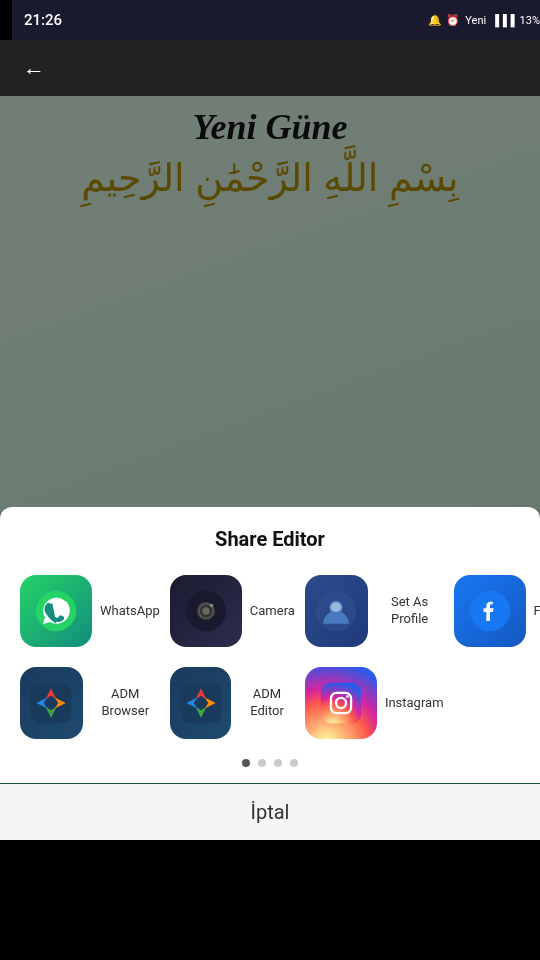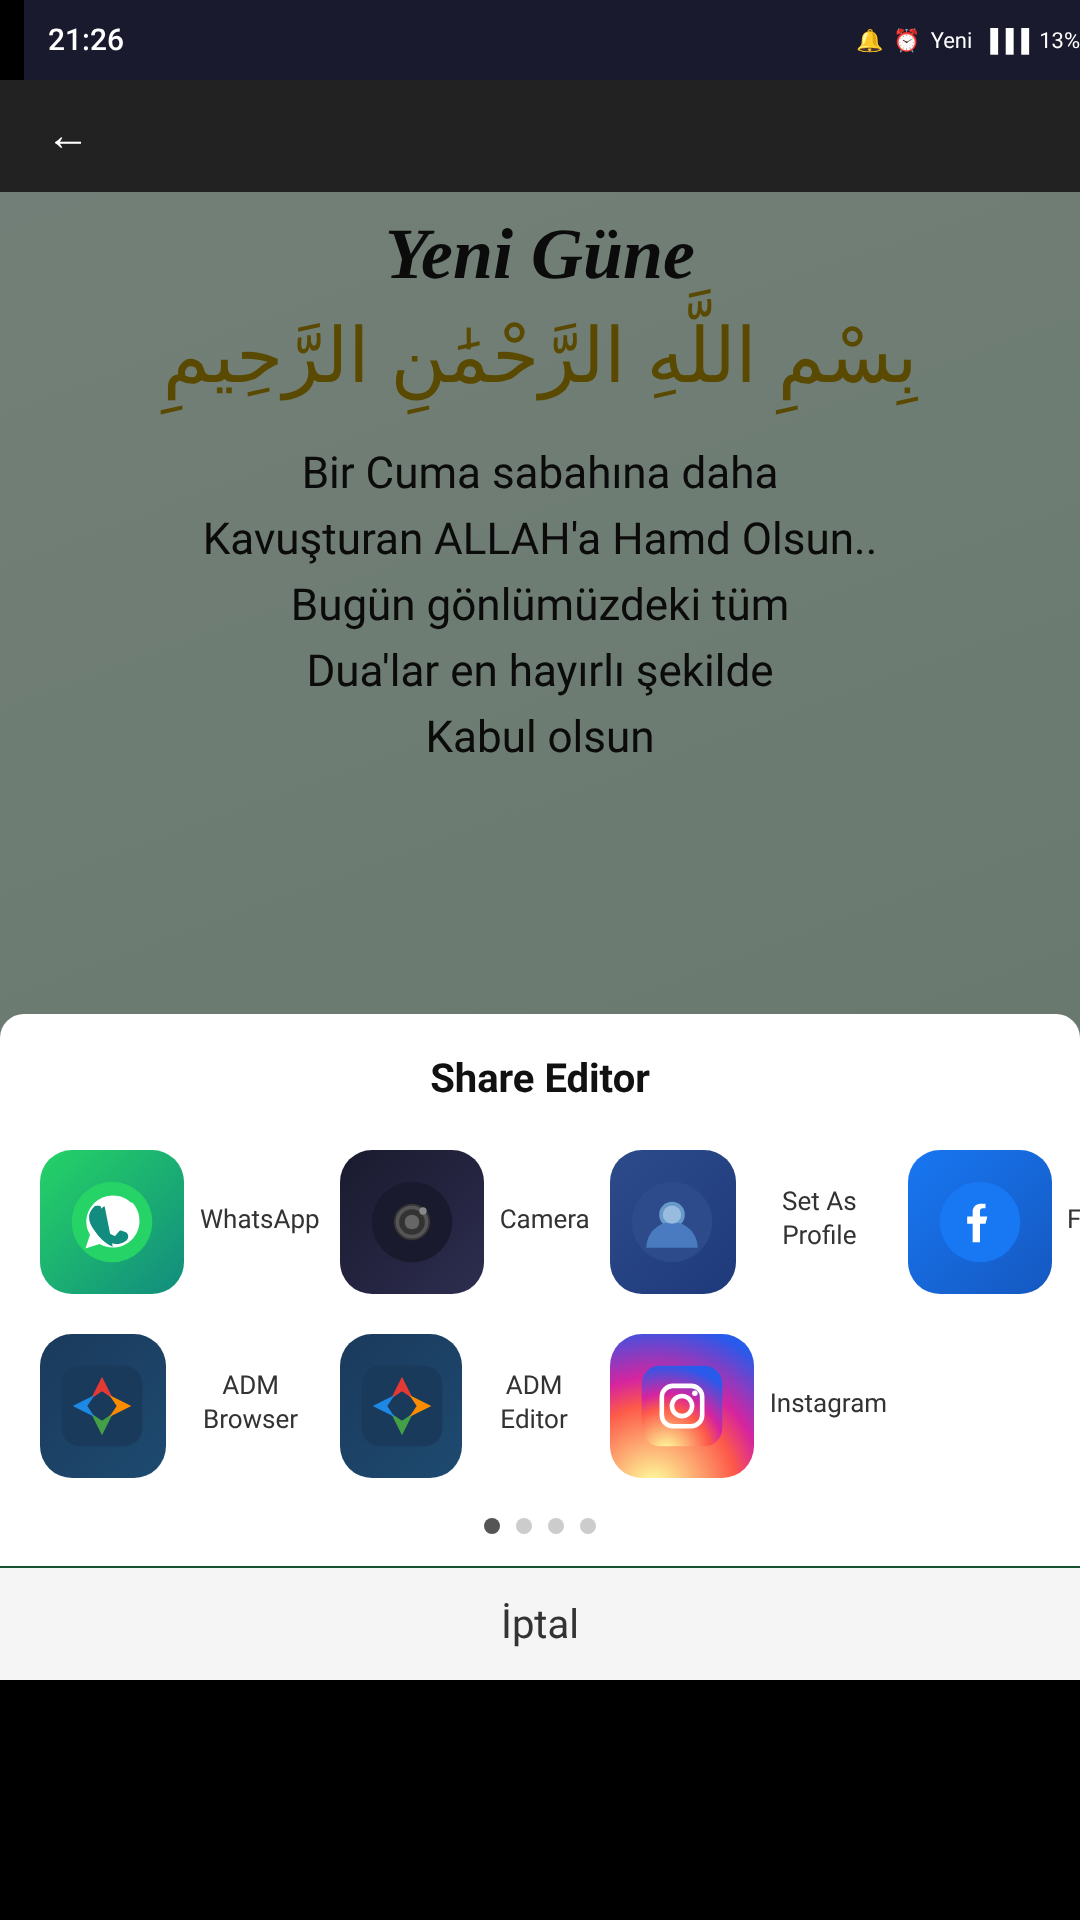--- a/index.html
+++ b/index.html
@@ -83,21 +83,21 @@
       font-style: italic;
       font-size: 36px;
       font-weight: bold;
       color: #111;
       margin-bottom: 8px;
     }
     .arabic-text {
       font-size: 38px;
       color: #8B7000;
       font-family: 'Arial', sans-serif;
-      margin-bottom: 20px;
+      margin-bottom: 2px;
       letter-spacing: 2px;
     }
     .bg-body {
       font-size: 22px;
       color: #111;
       line-height: 1.5;
       text-align: center;
     }
 
     
@@ -251,21 +251,20 @@
 </div>
 
 <div class="top-bar">
   <div class="back-btn">←</div>
 </div>
 
 <div class="bg-area">
   <div class="bg-content">
     <div class="bg-title">Yeni Güne</div>
     <div class="arabic-text">بِسْمِ اللَّهِ الرَّحْمَٰنِ الرَّحِيمِ</div>
-    <div class="bg-body">Bir Cuma sabahına daha<br>Kavuşturan ALLAH'a Hamd Olsun..<br>Bugün gönlümüzdeki tüm<br>Dua'lar en hayırlı şekilde<br>Kabul olsun</div>
   </div>
 
   <div class="overlay"></div>
 
   <div class="share-modal">
     <div class="share-title">Share Editor</div>
 
     <div class="share-grid">
 
       <div class="share-item">

